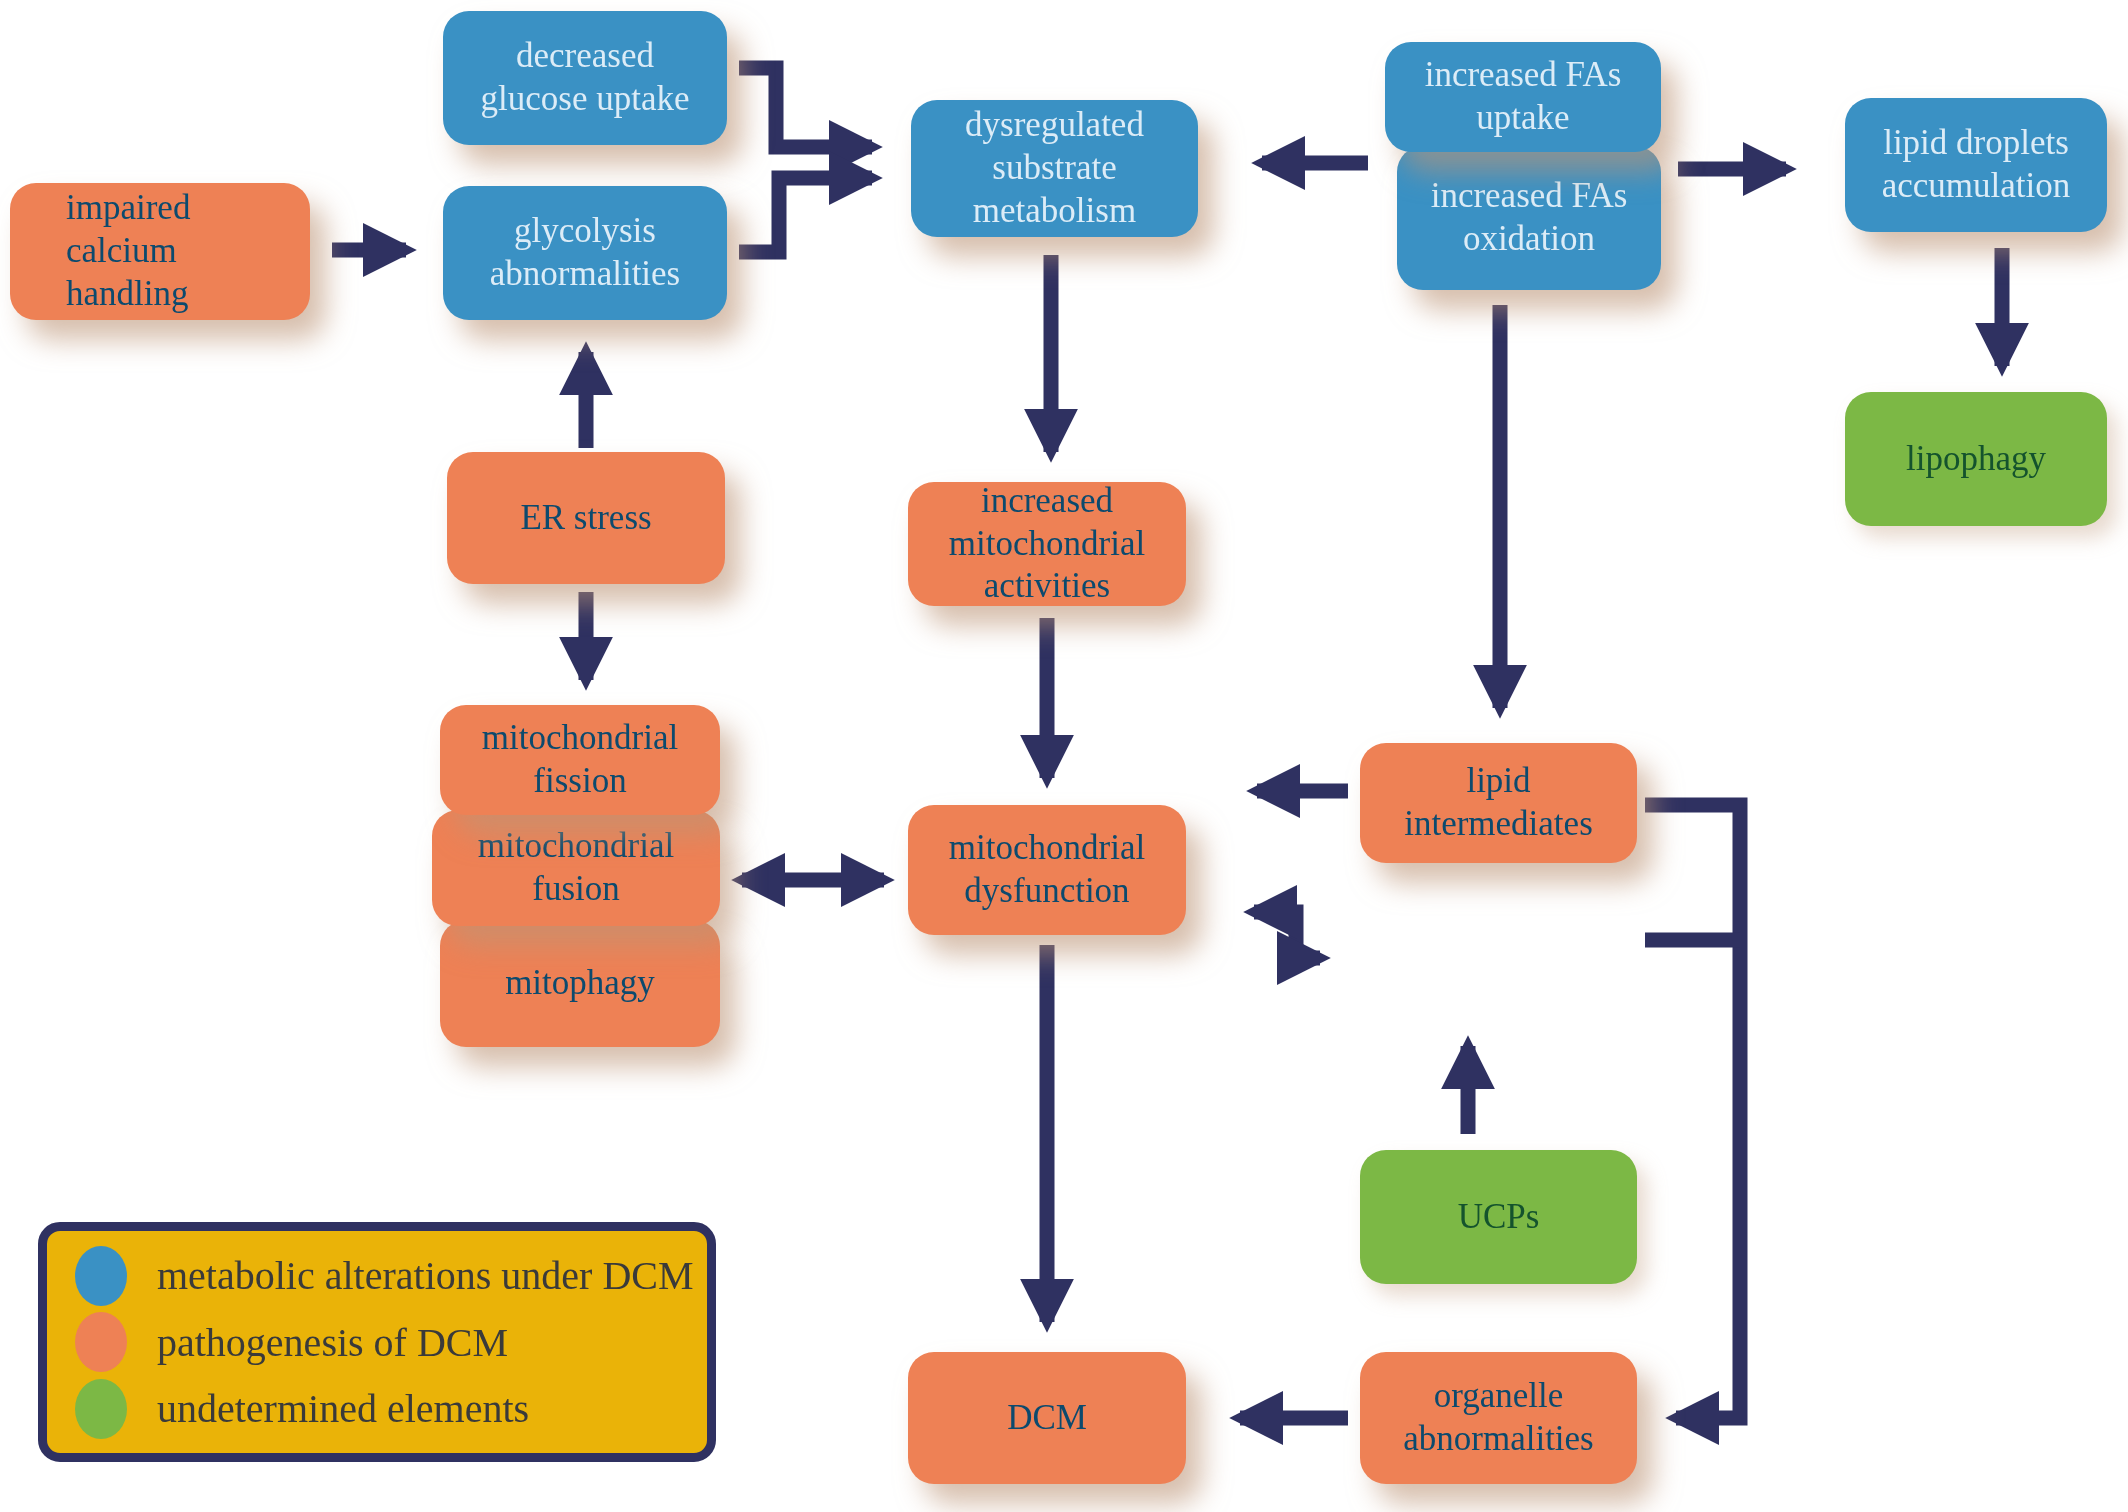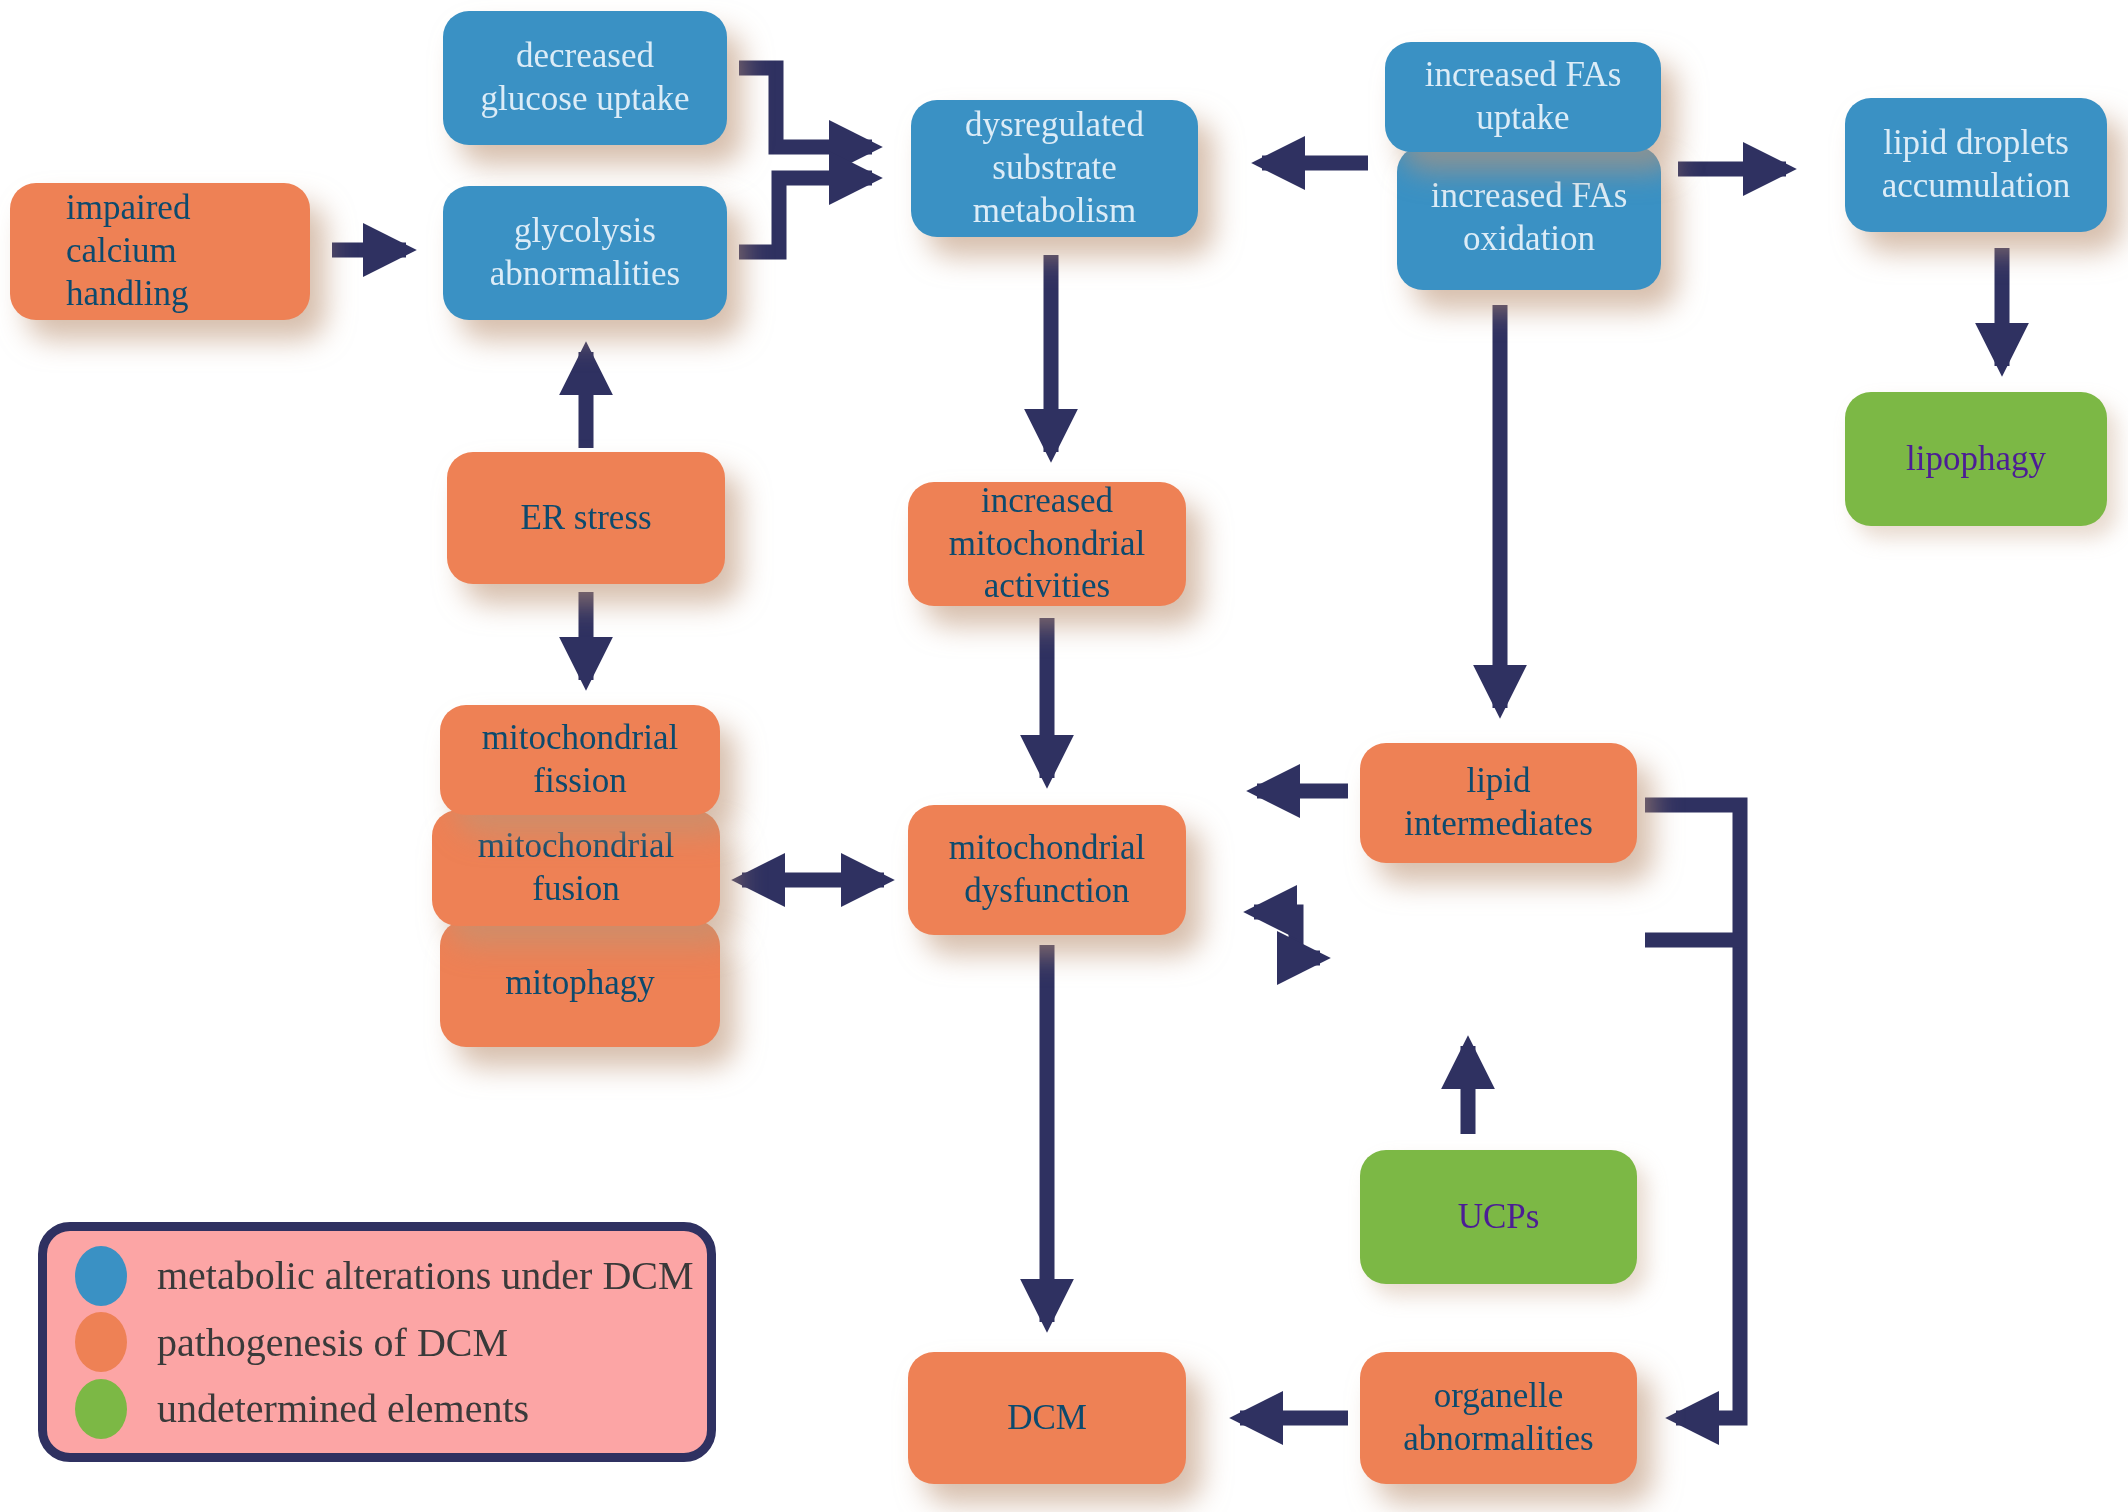--- a/index.html
+++ b/index.html
@@ -5,30 +5,30 @@
   html,body{margin:0;padding:0;background:#ffffff;}
   .canvas{position:relative;width:2128px;height:1512px;background:#ffffff;overflow:hidden;
           font-family:"Liberation Serif","DejaVu Serif",serif;}
   svg.wires{position:absolute;left:0;top:0;width:2128px;height:1512px;pointer-events:none;}
   svg.wires path{stroke:#2f3161;stroke-width:15;fill:none;}
   svg.wires marker path{stroke:none;fill:#2f3161;}
   .node{position:absolute;border-radius:26px;display:flex;align-items:center;justify-content:center;
         text-align:center;box-shadow:16px 20px 28px rgba(188,148,118,.60);}
   .cat-blue{background:#3a91c4;color:#dcecf7;}
   .cat-orange{background:#ee8155;color:#0c4a6e;}
-  .cat-green{background:#7cb845;color:#4c1d95;box-shadow:10px 12px 20px rgba(188,148,118,.35);}
+  .cat-green{background:#7cb845;color:#14532d;box-shadow:10px 12px 20px rgba(188,148,118,.35);}
   .nl{font-size:35px;line-height:1.22;display:block;}
   .node.left-text{justify-content:flex-start;text-align:left;}
   .node.left-text .nl{padding-left:56px;max-width:185px;}
   .maxw200 .nl{max-width:205px;}
   .maxw240 .nl{max-width:240px;}
   .maxw250 .nl{max-width:252px;}
   .z3{z-index:3;} .z2{z-index:2;} .z1{z-index:1;}
   .legend{position:absolute;left:38px;top:1222px;width:678px;height:240px;border:9px solid #2f3161;
-          border-radius:32px;background:#fca5a5;box-sizing:border-box;
+          border-radius:22px;background:#eab308;box-sizing:border-box;
           display:flex;flex-direction:column;justify-content:space-evenly;padding:8px 0;}
   .legend-row{display:flex;align-items:center;padding-left:28px;}
   .legend-dot{width:52px;height:60px;border-radius:50%;flex:0 0 auto;margin-right:30px;}
   .legend-label{font-size:40px;color:#3a3a3a;white-space:nowrap;}
 </style>
 </head>
 <body>
 
 <div class="canvas">
 

